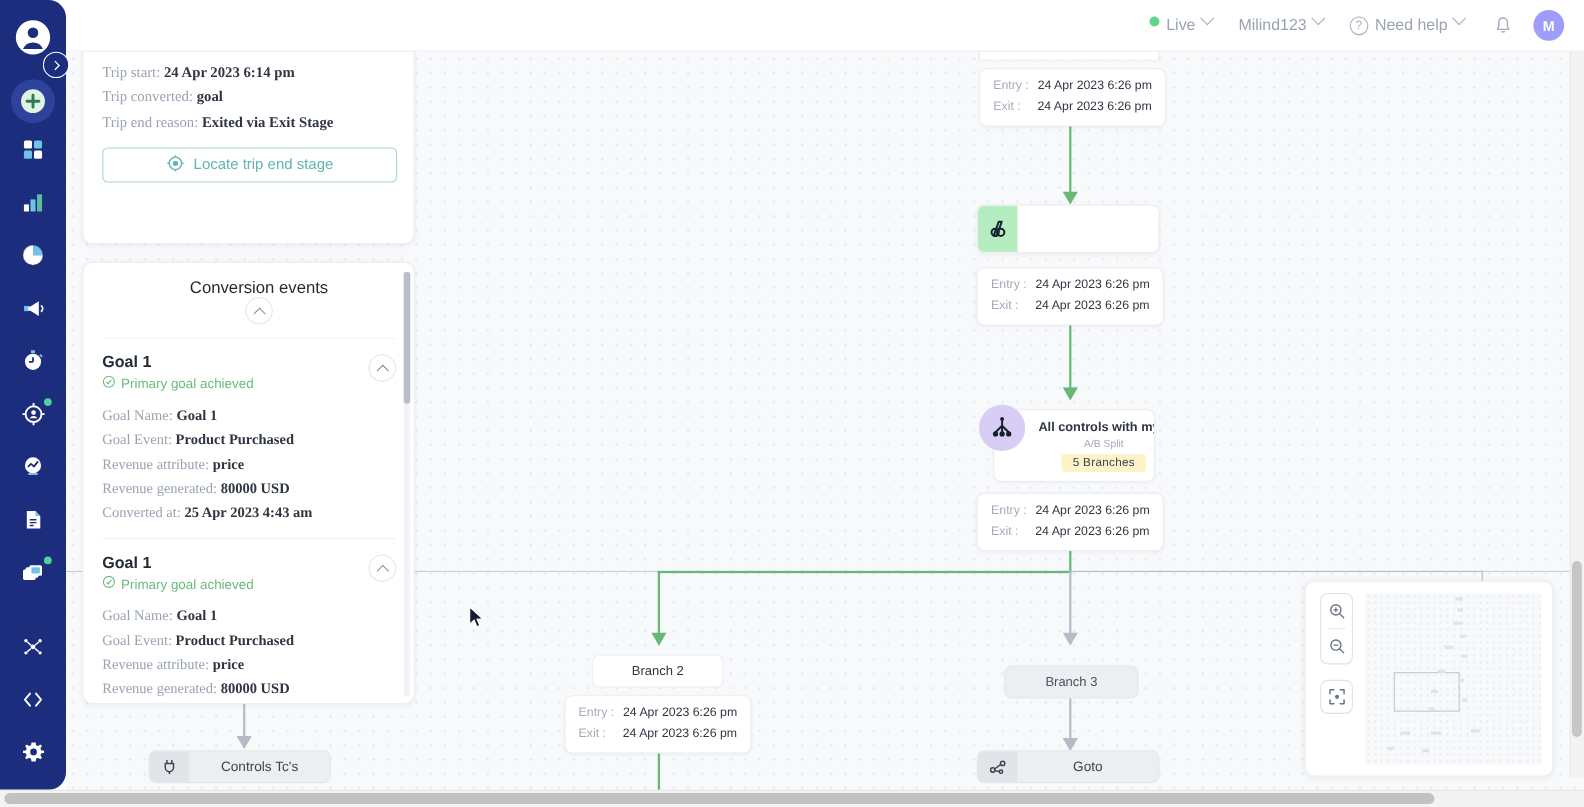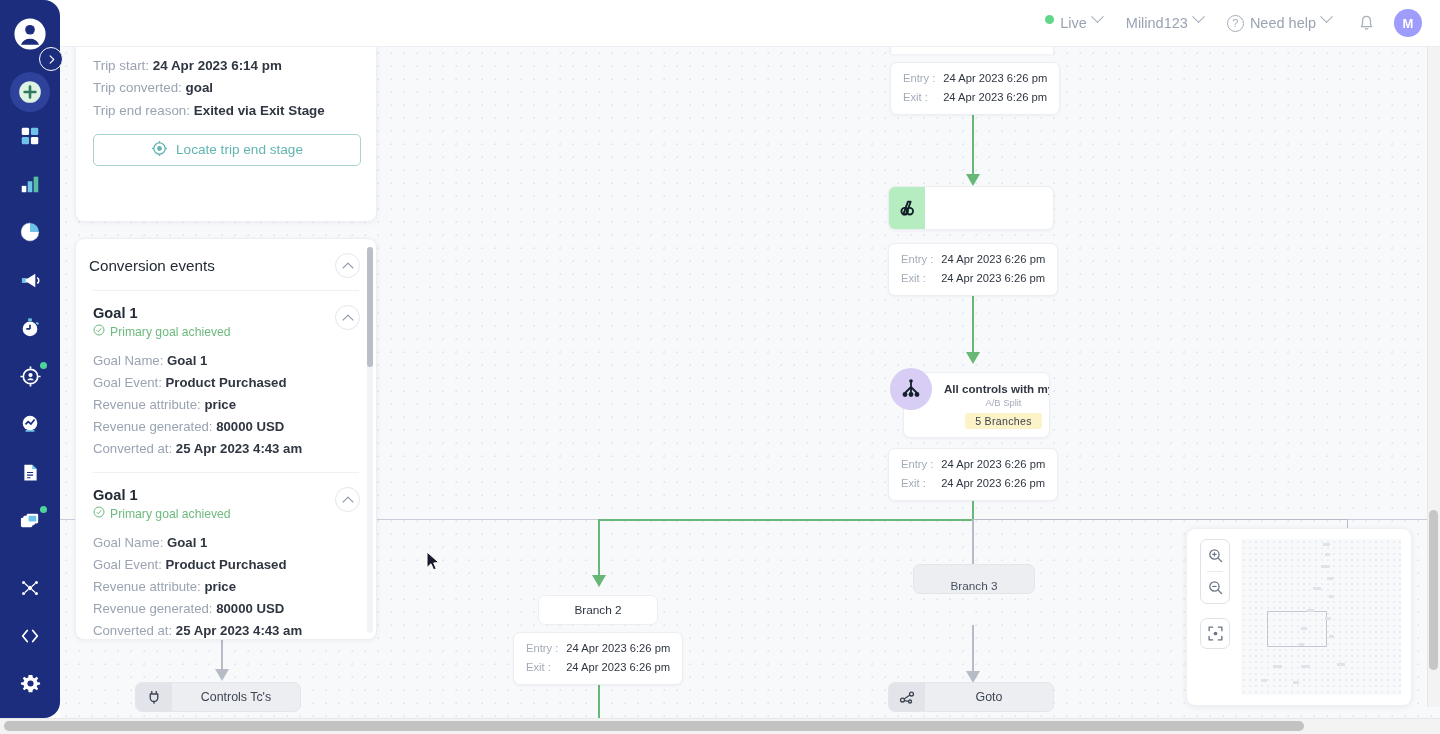--- a/index.html
+++ b/index.html
@@ -88,34 +88,35 @@
   
   .panel {
     position: absolute; left: 75px;
     background: #ffffff;
     border: 1px solid #edeff3;
     border-radius: 9px;
     box-shadow: 0 1px 5px rgba(26,40,80,0.06);
     z-index: 30;
   }
   .panel-trip { top: 40px; width: 302px; height: 182px; padding: 14px 17px 0 17px; }
-  .kv { font-size: 13.4px; line-height: 22.3px; color: #9aa3b2; white-space: nowrap; }
+  .kv { font-size: 13.4px; line-height: 22.3px; color: #9aa3b2; white-space: nowrap; font-family: Liberation Serif, serif; }
   .kv b { color: #2f3641; font-weight: 700; }
   .locate-btn {
     margin-top: 12px; height: 32px; width: 268px;
     border: 1px solid #a8d3d0; border-radius: 5px; background: #fff;
     color: #62b5b0; font-size: 13.6px;
     display: flex; align-items: center; justify-content: center; gap: 8px;
     cursor: pointer;
   }
 
   .panel-conv { top: 238px; width: 302px; height: 402px; overflow: hidden; }
   .conv-head {
     display: flex; align-items: center; justify-content: space-between;
-    padding: 14px 16px 12px 13px;
+    padding: 14px 16px 12px 35px;
+    flex-direction: column;
   }
   .conv-title { font-size: 15.2px; color: #222b36; font-weight: 500; }
   .circ-btn {
     width: 25px; height: 25px; border-radius: 50%; border: 1px solid #e3e6ec;
     background: #fff; display: flex; align-items: center; justify-content: center; cursor: pointer;
   }
   .caret-up { width: 8px; height: 8px; border-left: 1.6px solid #8a93a3; border-top: 1.6px solid #8a93a3;
               transform: rotate(45deg) translate(1.5px,1.5px); }
   .conv-sep { height: 1px; background: #eef0f4; margin: 0 17px; }
   .goal-block { padding: 14px 16px 12px 17px; position: relative; }
@@ -316,21 +317,21 @@
     <div class="tip-row">
       <span class="tip-k">Entry :</span>
       <span class="tip-v">24 Apr 2023  6:26 pm</span>
     </div>
     <div class="tip-row">
       <span class="tip-k">Exit :</span>
       <span class="tip-v">24 Apr 2023  6:26 pm</span>
     </div>
   </div>
 
-  <div class="branch-node branch-grey" style="left:913px; top:564px; width:122px; height:30px;align-items:flex-end;">
+  <div class="branch-node branch-grey" style="left:913px; top:605px; width:122px; height:30px;">
     <span>Branch 3</span>
   </div>
 
   <div class="grey-node" style="left:888px; top:682px; width:166px; height:30px;">
     <div class="grey-icon">
       <svg width="18" height="18" viewBox="0 0 24 24">
           <circle cx="6" cy="16" r="2.6" fill="none" stroke="#3d4453" stroke-width="1.8"></circle>
           <circle cx="18" cy="8" r="2.6" fill="none" stroke="#3d4453" stroke-width="1.8"></circle>
           <circle cx="16" cy="18" r="2" fill="none" stroke="#3d4453" stroke-width="1.8"></circle>
           <path d="M8.2 14.8 L15.8 9.2 M8.3 16.8 L14.1 17.8" stroke="#3d4453" stroke-width="1.6"></path>

